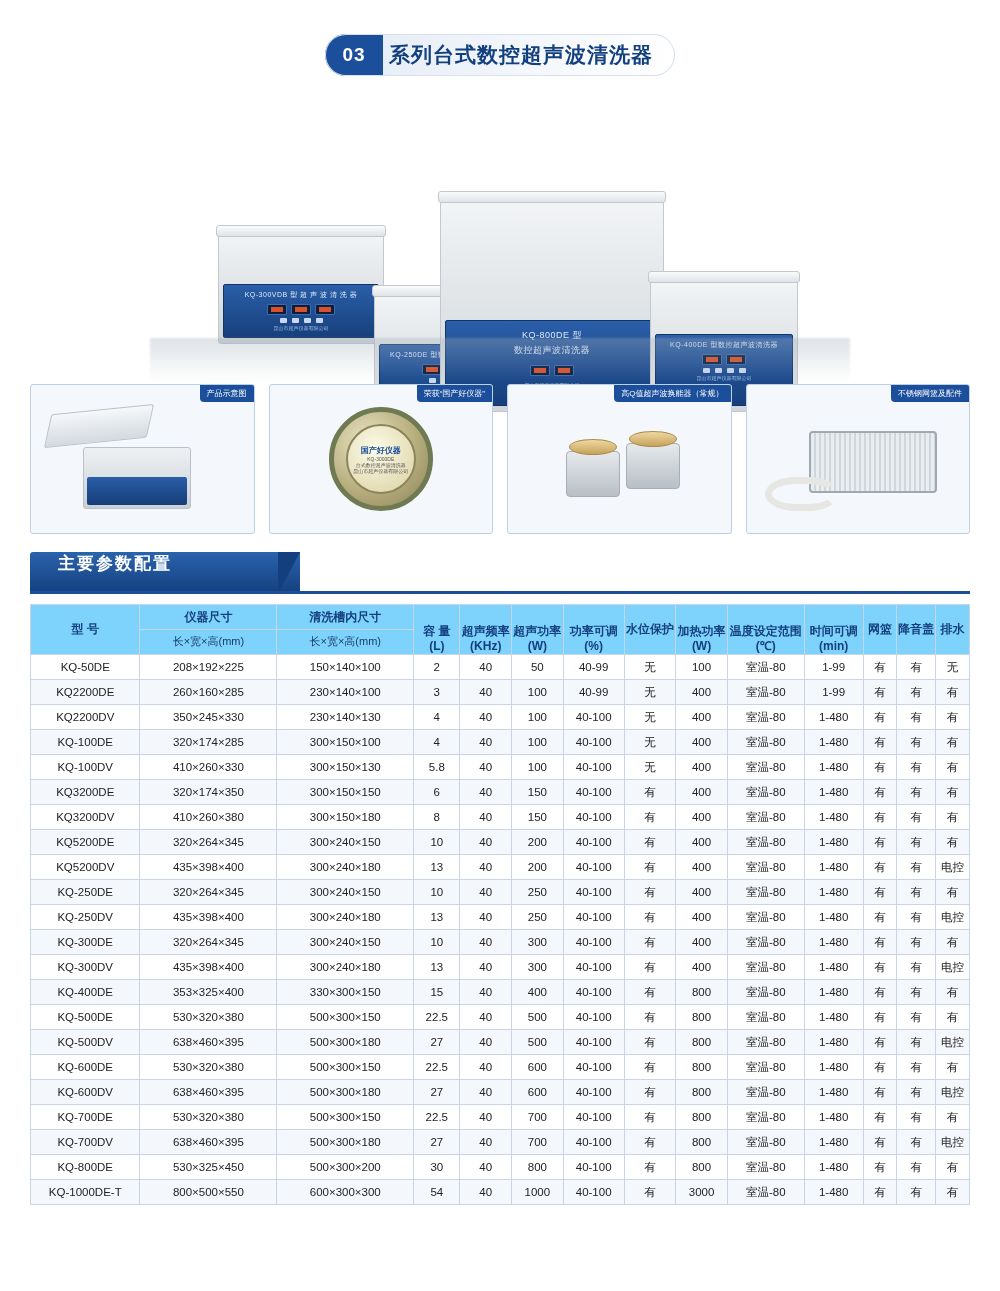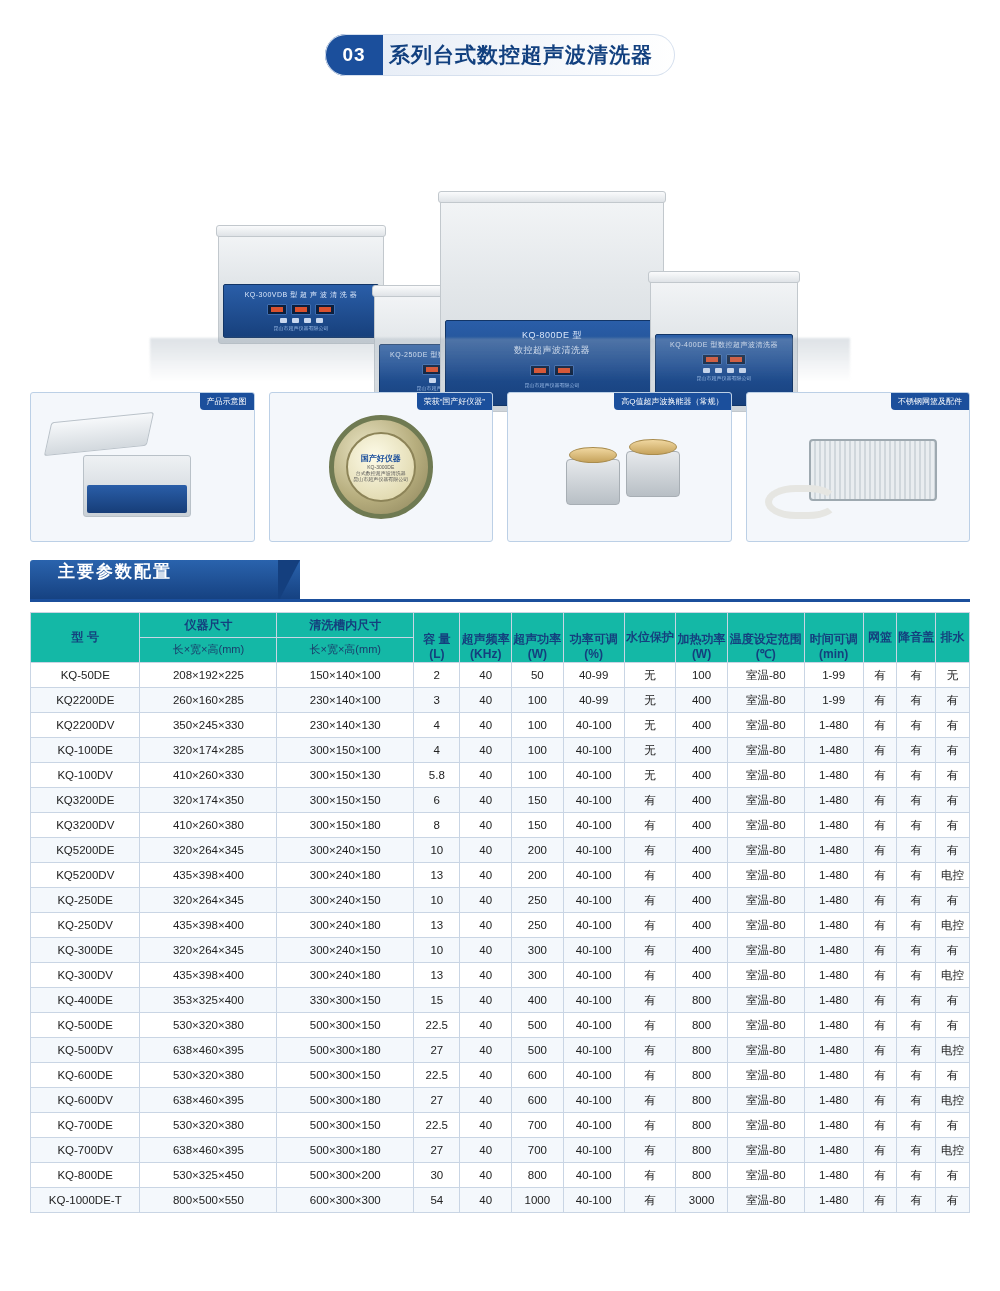--- a/index.html
+++ b/index.html
@@ -101,21 +101,21 @@
   .reflection {
     position:absolute;
     left:150px; right:150px; bottom:0; height:44px;
     background:linear-gradient(180deg,rgba(160,172,185,.35),rgba(255,255,255,0));
     filter:blur(1px);
   }
 
   
   .features {
     position:relative;
-    width:940px; margin:10px auto 0;
+    width:940px; margin:2px auto 0;
     display:flex; gap:14px;
   }
   .fbox {
     position:relative;
     flex:1; height:150px;
     background:#f4f7fb;
     border:1px solid #bcd0e6;
     border-radius:3px;
     overflow:hidden;
   }
@@ -199,21 +199,21 @@
     font-size:11.5px;
   }
   table.spec th, table.spec td {
     border:1px solid #c9d5e4;
     text-align:center;
     padding:0;
     height:25px;
     white-space:nowrap;
   }
   table.spec thead th {
-    background:#14b8a6;
+    background:#7dd3fc;
     color:#143f7e;
     font-weight:bold;
     font-size:12px;
     line-height:1.25;
   }
   table.spec thead th.sub { font-size:11px; font-weight:normal; color:#1a3d6b; }
   table.spec tbody td { color:#222; }
   table.spec tbody tr:nth-child(even) td { background:#f4f8fc; }
   table.spec tbody td.model { font-weight:normal; }
   .hdr-2line { display:flex; flex-direction:column; justify-content:flex-end; height:100%; }

